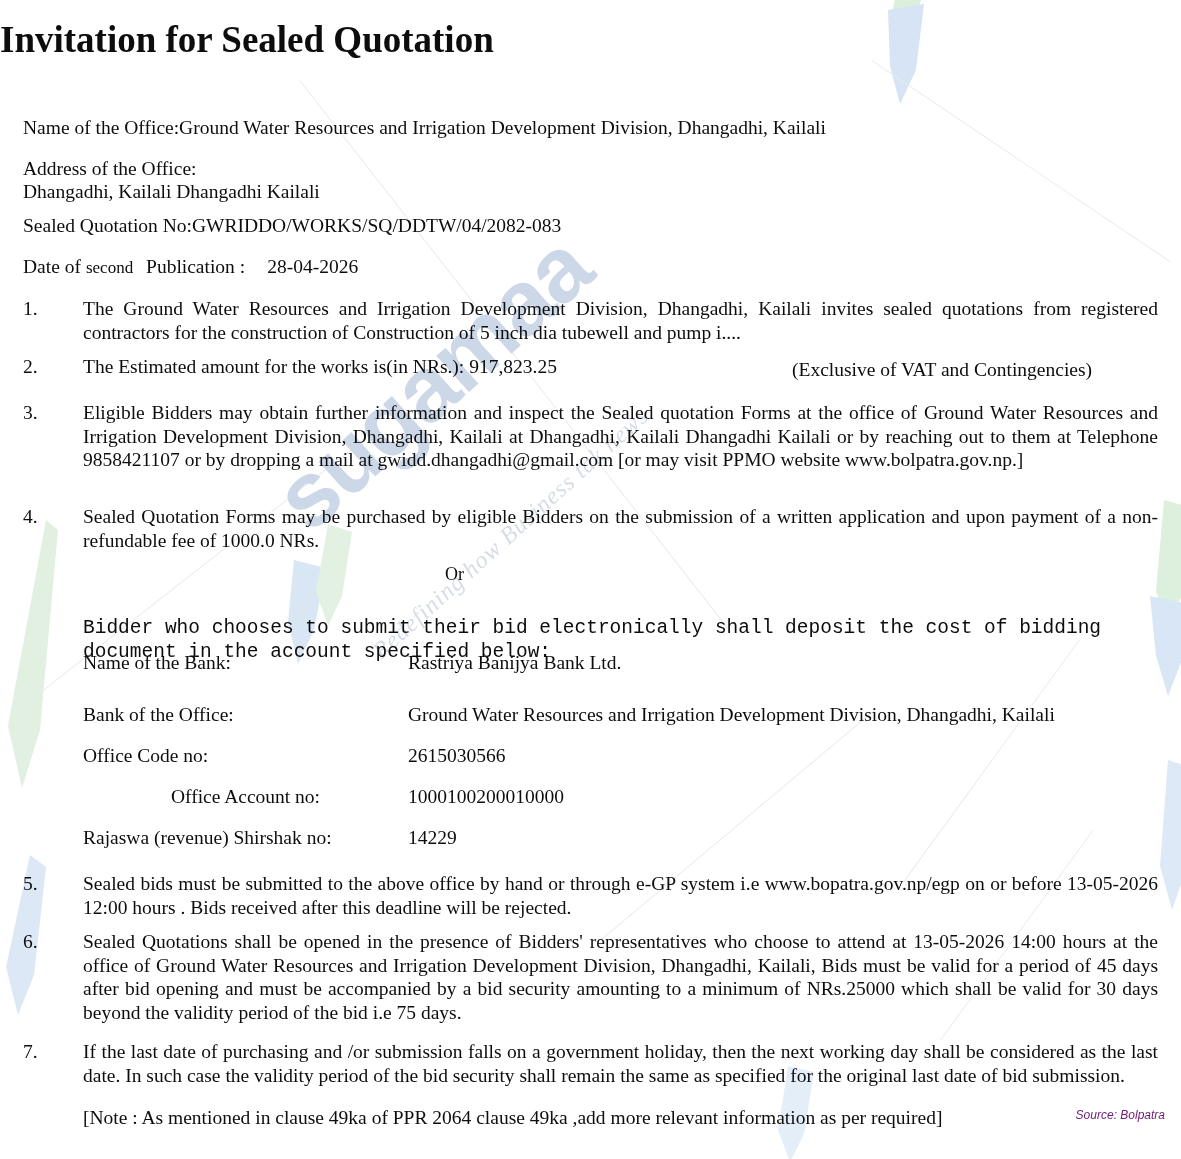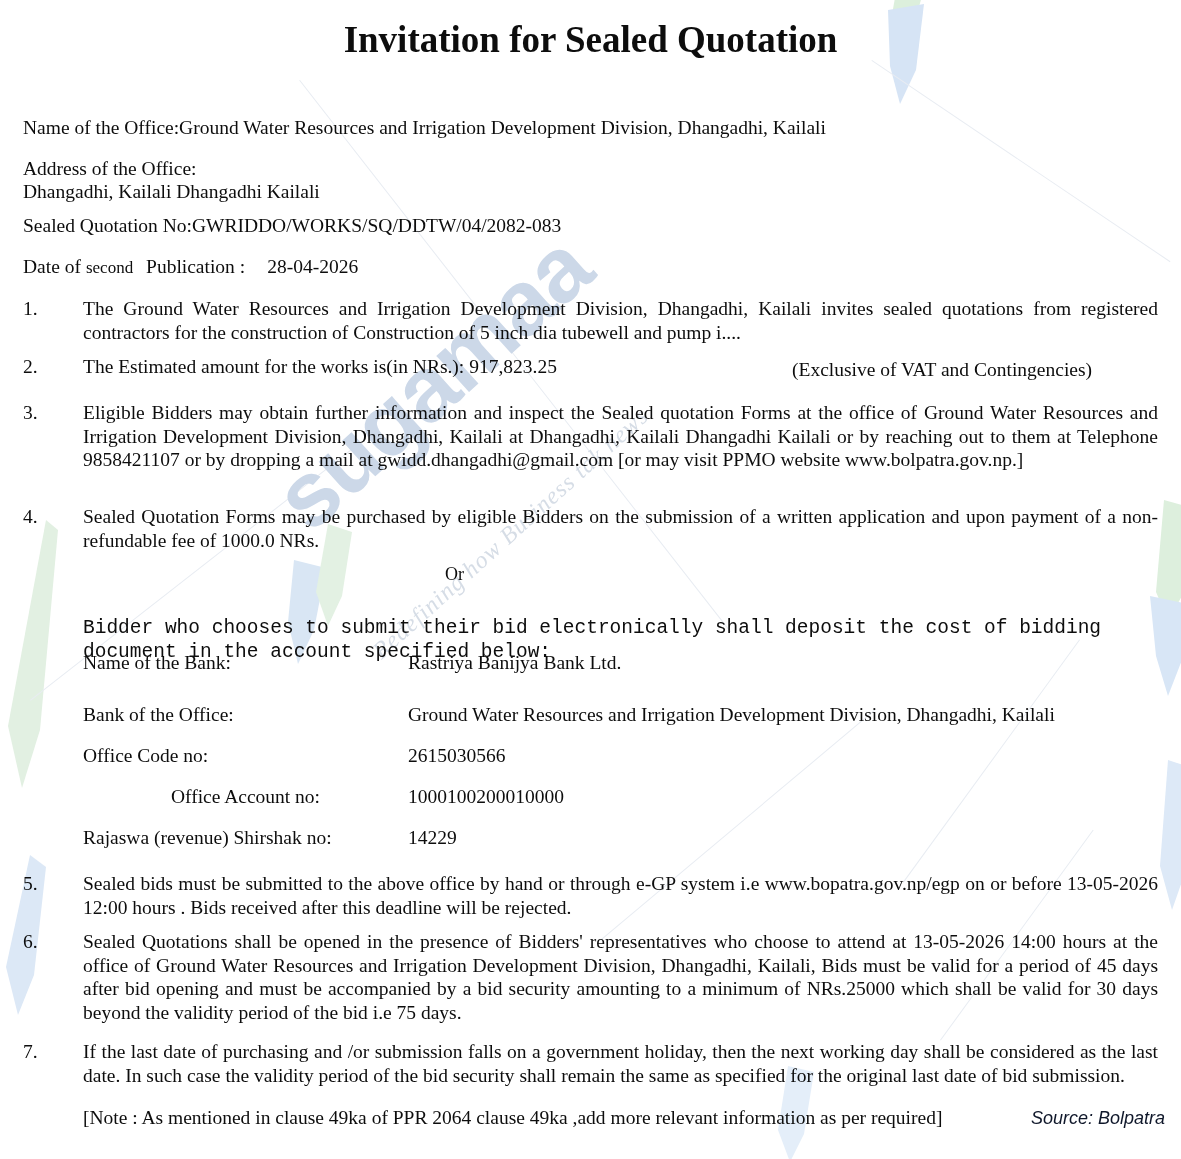--- a/index.html
+++ b/index.html
@@ -58,21 +58,20 @@
   
   #content {
     position: relative;
     z-index: 2;
   }
   #doc-title {
     position: absolute;
     left: 0;
     top: 18px;
     width: 1181px;
-    text-align: center;
     font-size: 37px;
     font-weight: 700;
     letter-spacing: 0px;
   }
 
   .meta-line {
     position: absolute;
     left: 23px;
     font-size: 19.5px;
     white-space: nowrap;
@@ -129,22 +128,22 @@
     left: 445px;
     top: 564px;
     font-size: 18px;
   }
   #source-note {
     position: absolute;
     right: 16px;
     top: 1108px;
     font-family: "Liberation Sans", "DejaVu Sans", sans-serif;
     font-style: italic;
-    font-size: 18px;
-    color: #0f172a;
+    font-size: 12px;
+    color: #701a75;
   }
   .small-word { font-size: 17px; }
 </style>
 </head>
 <body>
 
 <div id="page">
 
   <div id="watermark-layer">
 

